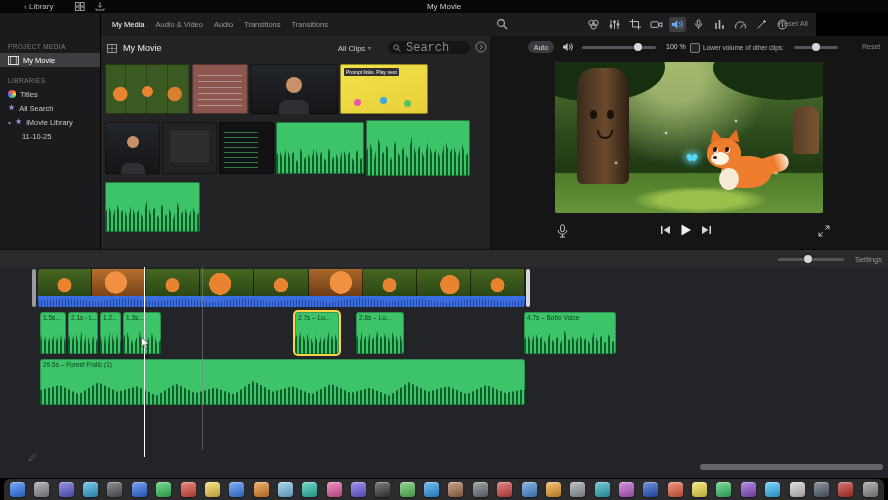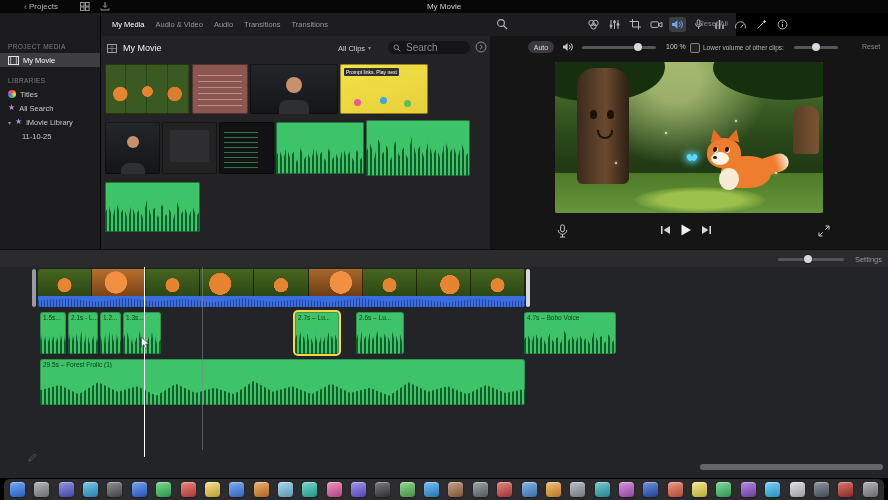--- a/index.html
+++ b/index.html
@@ -7,21 +7,21 @@
   svg{display:block}
 
   
   .titlebar{position:absolute;left:0;top:0;width:888px;height:13px;background:#070707;display:flex;align-items:center}
   .back{display:flex;align-items:center;gap:2px;margin-left:24px;font-size:8px;color:#b8b8b8;cursor:default}
   .back .chev{font-size:9px;color:#9a9a9a;line-height:8px}
   .tb-icons{display:flex;gap:10px;margin-left:22px}
   .win-title{position:absolute;left:0;right:0;text-align:center;font-size:8px;color:#cfcfcf}
 
   
-  .toolbar{position:absolute;left:0;top:13px;width:736px;height:23px;background:#1d1d1f;border-bottom:4px solid #f9a8d4}
+  .toolbar{position:absolute;left:0;top:13px;width:816px;height:23px;background:#1d1d1f;border-bottom:4px solid #f9a8d4}
   .tabs{position:absolute;left:112px;top:0;height:23px;display:flex;align-items:center;gap:11px;font-size:7.5px;color:#989898}
   .tab{cursor:default}
   .tab.active{color:#fff}
   .zoom-btn{position:absolute;left:496px;top:5px}
   .vtools{position:absolute;left:585px;top:4px;display:flex;gap:4px}
   .vtool{width:17px;height:15px;display:flex;align-items:center;justify-content:center;border-radius:3px}
   .vtool.selected{background:#3d3e42}
   .reset-all{position:absolute;right:8px;top:6px;font-size:7.5px;color:#8a8a8a}
 
   
@@ -32,21 +32,21 @@
   .pinwheel{width:8px;height:8px;border-radius:50%;background:conic-gradient(#e84a3c,#f0a030,#f5e04b,#58c15a,#36a9e0,#6c5ce7,#e85aa0,#e84a3c)}
   .star{color:#b78ae0;font-size:8px;line-height:8px}
   .disc{color:#8a8a8a;font-size:6px}
 
   
   .browser{position:absolute;left:100px;top:36px;width:390px;height:213px;background:#232325;border-right:1px solid #000}
   .b-header{position:absolute;left:0;top:0;width:100%;height:24px;display:flex;align-items:center}
   .b-title{font-size:9px;color:#f0f0f0;margin-left:6px}
   .b-filter{position:absolute;left:238px;display:flex;gap:3px;font-size:7.5px;color:#cfcfcf}
   .searchbox{position:absolute;left:288px;top:5px;width:82px;height:13px;background:#151517;border-radius:7px;display:flex;align-items:center;gap:3px;padding:0 5px;box-sizing:border-box}
-  .searchbox input{background:transparent;border:none;outline:none;font-size:10px;color:#ddd;width:58px;font-family:Liberation Sans, sans-serif}
+  .searchbox input{background:transparent;border:none;outline:none;font-size:12px;color:#ddd;width:58px;font-family:Liberation Mono, monospace}
   .searchbox input::placeholder{color:#8a8a8a}
   .b-circle{position:absolute;left:375px;top:5px}
 
   .thumb{position:absolute;border-radius:2px;overflow:hidden;box-shadow:inset 0 0 0 1px rgba(0,0,0,.4)}
   .t-fox{background:repeating-linear-gradient(90deg,#3a5a22 0 20px,#2a4418 20px 21px)}
   .t-fox::after{content:"";position:absolute;inset:0;background:radial-gradient(circle at 18% 60%,#e8832f 0 9%,rgba(0,0,0,0) 10%),radial-gradient(circle at 50% 55%,#e8832f 0 10%,rgba(0,0,0,0) 11%),radial-gradient(circle at 82% 60%,#d97d2e 0 9%,rgba(0,0,0,0) 10%)}
   .t-doc{background:#8a564e}
   .t-doc::after{content:"";position:absolute;left:6px;right:6px;top:10px;bottom:8px;background:repeating-linear-gradient(0deg,rgba(255,255,255,.35) 0 1px,transparent 1px 6px)}
   .t-person{background:linear-gradient(180deg,#23262a,#141517)}
   .t-person .head{position:absolute;left:50%;top:26%;width:16px;height:16px;margin-left:-8px;border-radius:50%;background:#c8916a}
@@ -142,21 +142,21 @@
   
   .dock{position:absolute;left:4px;right:4px;bottom:0;height:21px;background:rgba(92,92,98,.48);border-radius:6px 6px 0 0;display:flex;align-items:center;justify-content:space-between;padding:0 6px;z-index:10}
   .dock-icon{width:15px;height:15px;border-radius:3.5px;box-shadow:inset 0 1px 1px rgba(255,255,255,.35),0 1px 2px rgba(0,0,0,.4)}
 </style>
 </head>
 <body>
 
 <div class="titlebar">
   <div class="back">
     <span class="chev">‹</span>
-    <span>Projects</span>
+    <span>Library</span>
   </div>
   <div class="tb-icons">
     <span>
         <svg width="10" height="9" viewBox="0 0 10 9">
           <rect x="0.5" y="0.5" width="3.6" height="3.6" fill="none" stroke="#9a9a9a"></rect>
           <rect x="5.5" y="0.5" width="3.6" height="3.6" fill="none" stroke="#9a9a9a"></rect>
           <rect x="0.5" y="5" width="3.6" height="3.6" fill="none" stroke="#9a9a9a"></rect>
           <rect x="5.5" y="5" width="3.6" height="3.6" fill="none" stroke="#9a9a9a"></rect>
         </svg>
       </span>

